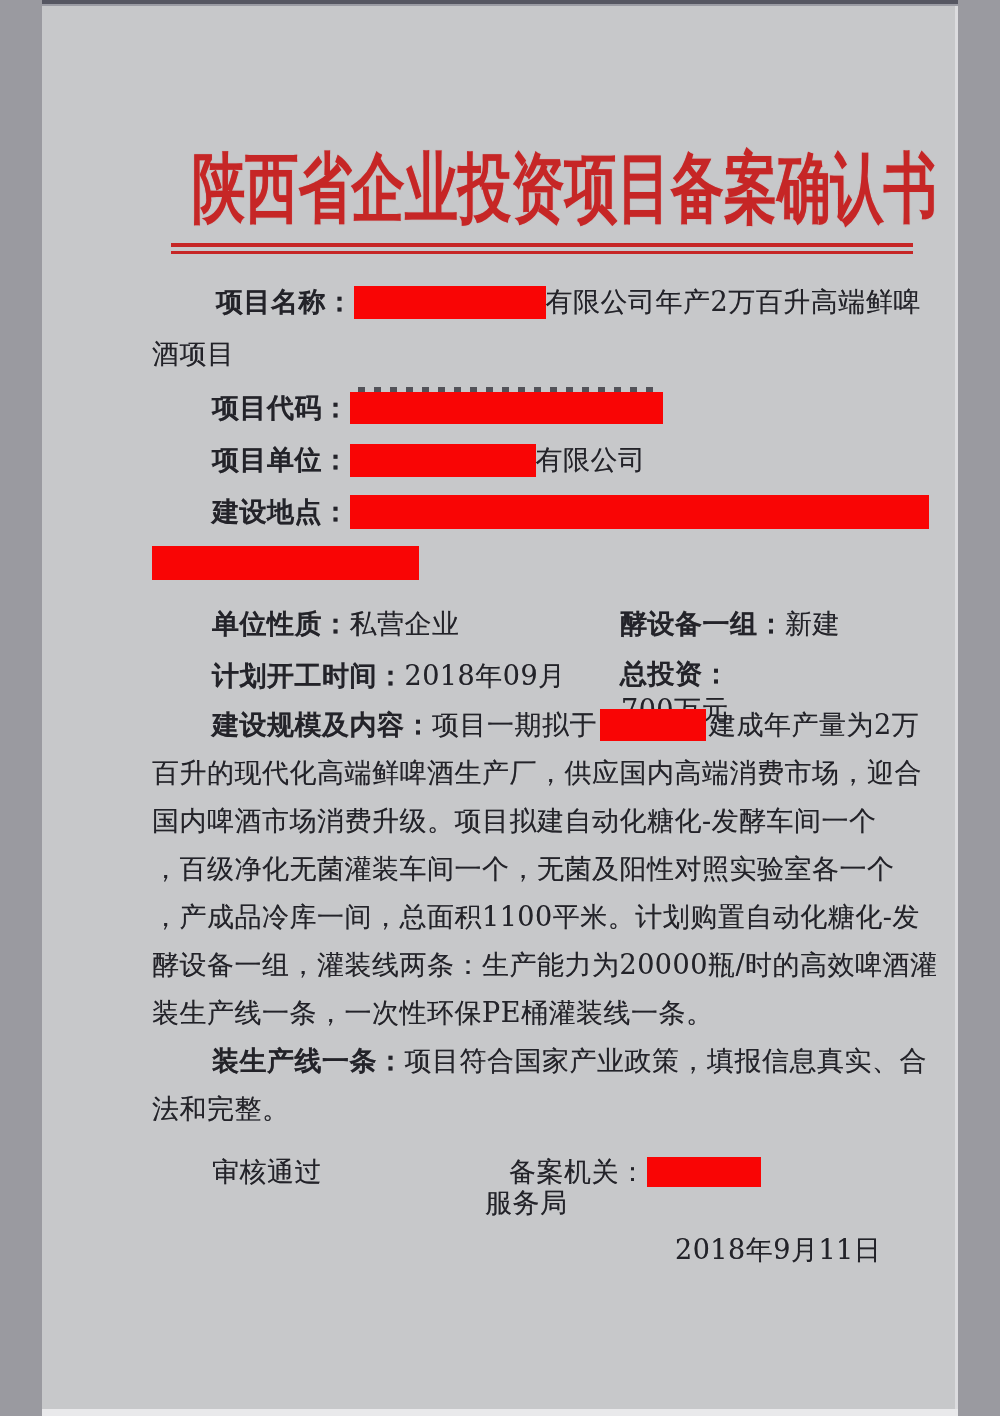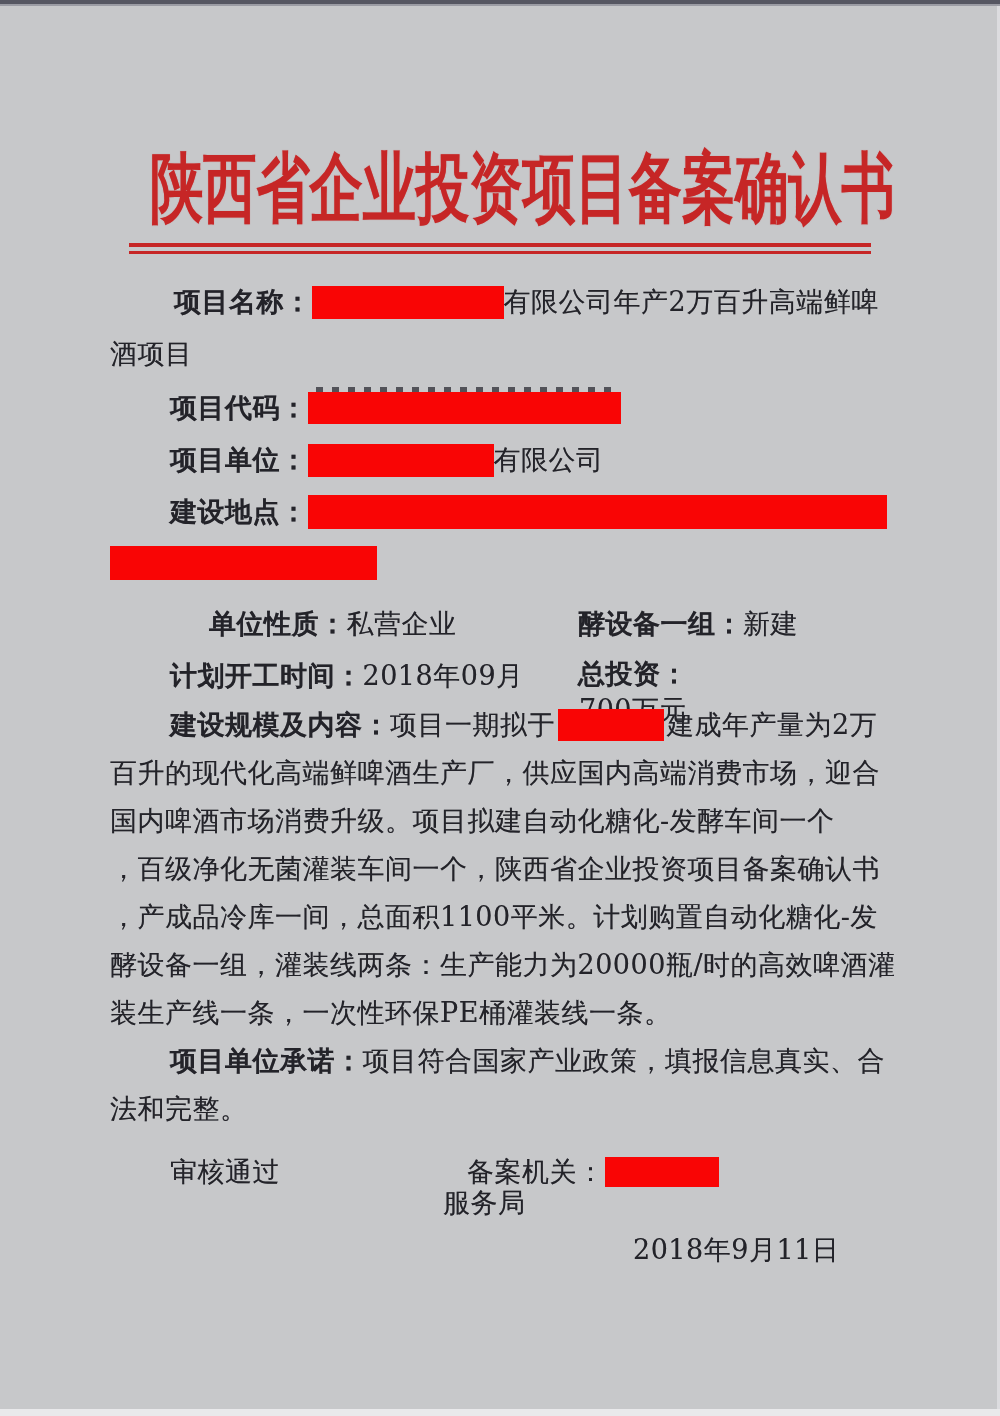--- a/index.html
+++ b/index.html
@@ -1,17 +1,17 @@
 <!DOCTYPE html>
 <html lang="zh"><head>
 <meta charset="utf-8">
 <style>
   html,body { margin:0; padding:0; background:#9a9aa0; }
   #doc {
-    position:relative; width:1000px; height:1416px; margin:0 auto;
+    position:relative; width:916px; height:1416px; margin:0 auto;
     background:#c7c8ca; overflow:hidden;
     font-family:"DejaVu Serif","Liberation Serif",serif;
     color:#232329;
   }
   
   .edge-top    { position:absolute; top:0; left:0; right:0; height:4px; background:#565762; }
   .edge-top2   { position:absolute; top:4px; left:0; right:0; height:2px; background:#9b9ca4; }
   .edge-bottom { position:absolute; bottom:0; left:0; right:0; height:7px; background:#e9e9eb; }
   .edge-right  { position:absolute; top:6px; bottom:7px; right:0; width:3px; background:#dcdcdf; }
 
@@ -49,21 +49,21 @@
     background:repeating-linear-gradient(90deg,#2b2b33 0 7px,transparent 7px 16px);
     opacity:.75;
   }
 
   
   .r-name   { top:282px; left:174px;text-align:right; }
   .r-name2  { top:334px; left:110px; }
   .r-code   { top:388px; left:170px; }
   .r-unit   { top:440px; left:170px; }
   .r-site   { top:492px; left:170px; }
-  .r-nat1   { top:604px; left:170px;margin-left:39px; }
+  .r-nat1   { top:604px; left:170px; }
   .r-nat2   { top:604px; left:578px; }
   .r-time   { top:656px; left:170px; }
   .r-inv    { top:656px; left:578px;flex-direction:column; }
   .r-scale0 { top:705px; left:170px; }
   .r-sl1 { top:753px; left:110px; }
   .r-sl2 { top:801px; left:110px;align-items:center; }
   .r-sl3 { top:849px; left:110px; }
   .r-sl4 { top:897px; left:110px; }
   .r-sl5 { top:945px; left:110px; }
   .r-sl6 { top:993px; left:110px; }
@@ -140,34 +140,34 @@
     <span class="red bar-scale"></span>
     <span>建成年产量为2万</span>
   </div>
   <div class="line r-sl1">
       <span>百升的现代化高端鲜啤酒生产厂，供应国内高端消费市场，迎合</span>
     </div>
   <div class="line r-sl2">
       <span>国内啤酒市场消费升级。项目拟建自动化糖化-发酵车间一个</span>
     </div>
   <div class="line r-sl3">
-      <span>，百级净化无菌灌装车间一个，陕西省企业投资项目备案确认书</span>
+      <span>，百级净化无菌灌装车间一个，无菌及阳性对照实验室各一个</span>
     </div>
   <div class="line r-sl4">
       <span>，产成品冷库一间，总面积1100平米。计划购置自动化糖化-发</span>
     </div>
   <div class="line r-sl5">
       <span>酵设备一组，灌装线两条：生产能力为20000瓶/时的高效啤酒灌</span>
     </div>
   <div class="line r-sl6">
       <span>装生产线一条，一次性环保PE桶灌装线一条。</span>
     </div>
 
   <div class="line r-com1">
-    <span class="lb">项目单位承诺：</span>
+    <span class="lb">装生产线一条：</span>
     <span>项目符合国家产业政策，填报信息真实、合</span>
   </div>
   <div class="line r-com2">
     <span>法和完整。</span>
   </div>
 
   <div class="line r-review">
     <span>审核通过</span>
   </div>
   <div class="line r-auth">

